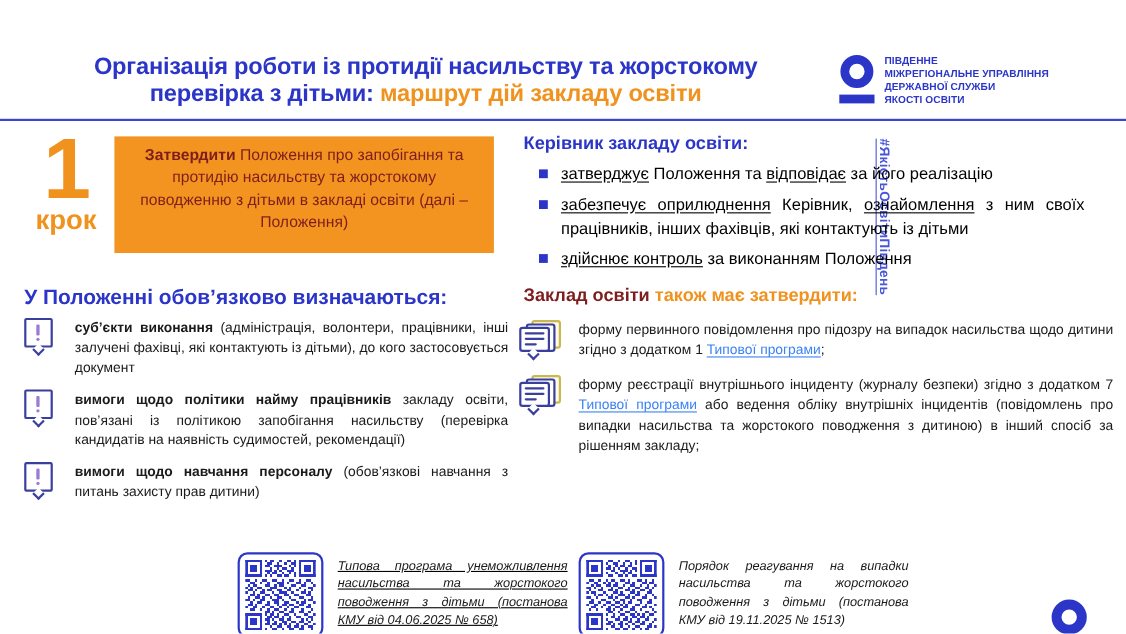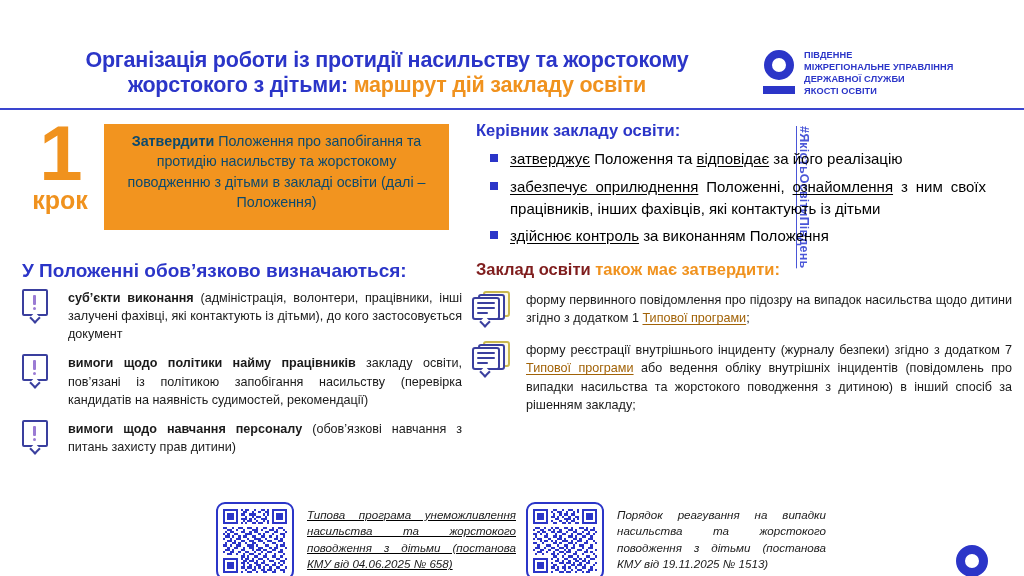--- a/index.html
+++ b/index.html
@@ -120,21 +120,21 @@
     margin-top: -2px;
   }
 
   #step-box {
     position: absolute;
     left: 104px; top: 84px;
     width: 345px; height: 106px;
     background: #F2941F;
     padding: 7px 10px 0 10px;
     text-align: center;
-    color: #0c4a6e;
+    color: #7f1d1d;
     font-size: 14.3px;
     line-height: 1.42;
   }
   #step-box b { font-weight: bold; }
 
   
   #leader-title {
     position: absolute;
     left: 476px; top: 81px;
     color: #2B35C8;
@@ -253,21 +253,21 @@
   }
   .doc-row .txt {
     flex: 1;
     font-size: 12.6px;
     line-height: 1.45;
     color: #1a1a1a;
     text-align: justify;
     padding-top: 1px;
   }
   .doc-row .link {
-    color: #a16207;
+    color: #3b82f6;
     text-decoration: underline;
     text-underline-offset: 1.5px;
   }
 
   
   .icon-doc {
     position: relative;
     flex: 0 0 auto;
     width: 40px; height: 38px;
     margin-top: 1px;
@@ -371,21 +371,21 @@
 </style>
 </head>
 <body>
 
 <div id="page">
 
   <div id="header">
     <div id="header-title">
       <span class="ln blue">Організація роботи із протидії насильству та жорстокому</span>
       <span class="ln">
-        <span class="blue">жорстокого з дітьми:</span>
+        <span class="blue">перевірка з дітьми:</span>
         <span class="orange">маршрут дій закладу освіти</span>
       </span>
     </div>
 
     <div id="logo-block">
       <div id="logo-mark">
         <div id="logo-ring"></div>
         <div id="logo-bar"></div>
       </div>
       <div id="logo-text">
@@ -410,21 +410,21 @@
   </div>
 
   <div id="leader-title">Керівник закладу освіти:</div>
   <div id="leader-list">
 
     <div class="leader-item">
       <u>затверджує</u><span> Положення та </span><u>відповідає</u><span> за його реалізацію</span>
     </div>
 
     <div class="leader-item">
-      <u>забезпечує оприлюднення</u><span> Положенні, </span><u>ознайомлення</u><span> з ним своїх працівників, інших фахівців, які контактують із дітьми</span>
+      <u>забезпечує оприлюднення</u><span> Керівник, </span><u>ознайомлення</u><span> з ним своїх працівників, інших фахівців, які контактують із дітьми</span>
     </div>
 
     <div class="leader-item">
       <u>здійснює контроль</u><span> за виконанням Положення</span>
     </div>
 
   </div>
 
   <div id="left-title">У Положенні обов’язково визначаються:</div>
   <div id="left-list">

